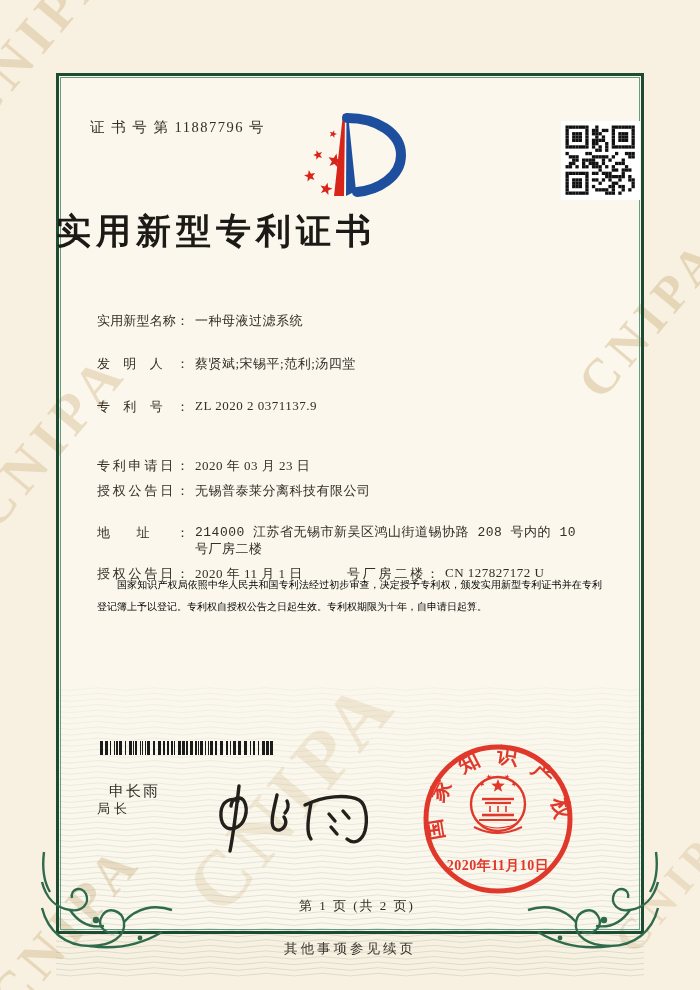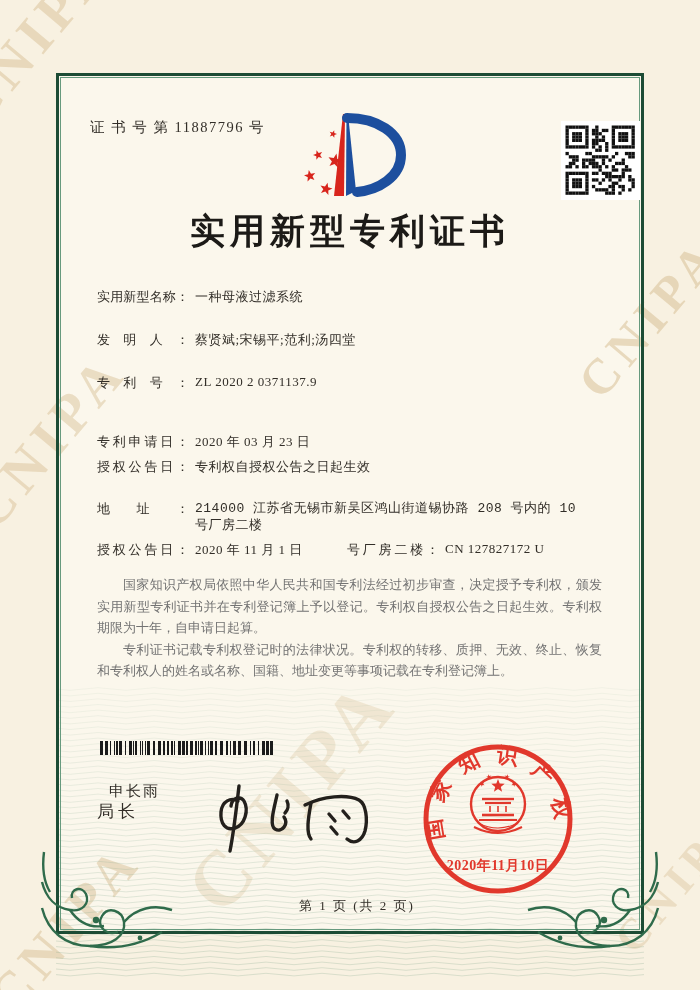--- a/index.html
+++ b/index.html
@@ -14,37 +14,37 @@
   .frame-border{position:absolute;left:56px;top:73px;width:582px;height:855px;z-index:2;
       border:3px solid #1d4c35;pointer-events:none;}
   .frame-border:before{content:"";position:absolute;left:1px;top:1px;right:1px;bottom:1px;
       border:1px solid #679a7e;}
   #waves{position:absolute;left:56px;top:686px;z-index:1;pointer-events:none;}
   .content{position:absolute;left:0;top:0;width:700px;height:900px;z-index:3;}
   
   .cert-no{position:absolute;left:90px;top:118px;font-size:14.5px;letter-spacing:1.5px;}
   #logo{position:absolute;left:293px;top:104px;}
   #qr{position:absolute;left:561px;top:121px;}
-  .title{position:absolute;left:56px;top:208px;width:588px;text-align:center;
+  .title{position:absolute;left:56px;top:208px;width:588px;
          font-size:35px;font-weight:bold;letter-spacing:5px;color:#1c1a17;}
   
   .fields{position:absolute;left:97px;top:0;width:505px;font-size:13px;}
-  .frow{position:absolute;left:0;white-space:nowrap;}
+  .frow{position:absolute;left:0;white-space:nowrap;margin-top:24px;}
   .flabel{display:inline-block;width:92px;text-align:justify;text-align-last:justify;
           vertical-align:top;white-space:normal;}
   .fvalue{display:inline-block;margin-left:6px;vertical-align:top;letter-spacing:0.5px;}
   .fvalue.wrap{white-space:normal;width:392px;line-height:1.32;font-family:Liberation Mono, monospace;}
   .frow .pair2{position:absolute;left:250px;top:0;}
   
-  .paras{position:absolute;left:97px;top:574px;width:505px;font-size:13px;line-height:21.5px;
-         text-align:justify;color:#737373;}
+  .paras{position:absolute;left:97px;top:574px;width:505px;font-size:10px;line-height:21.5px;
+         text-align:justify;color:#000000;}
   .paras p{margin:0;text-indent:2em;}
   
   #barcode{position:absolute;left:100px;top:741px;}
-  .sig-title{position:absolute;left:97px;top:800px;font-size:17px;letter-spacing:4px;}
+  .sig-title{position:absolute;left:97px;top:800px;font-size:13px;letter-spacing:4px;}
   .sig-name{position:absolute;left:97px;top:782px;font-size:15px;letter-spacing:2px;margin-left:12px;}
   #signature{position:absolute;left:205px;top:781px;}
   #seal{position:absolute;left:420px;top:740px;opacity:.93;}
   .page-info{position:absolute;left:56px;top:897px;width:588px;text-align:center;
              font-size:13px;letter-spacing:2px;margin-left:7px;}
   .note{position:absolute;left:0;top:940px;width:700px;text-align:center;
         font-size:13.5px;letter-spacing:3px;color:#3a352e;}
   .flourish{position:absolute;z-index:4;pointer-events:none;}
 </style>
 </head>
@@ -366,36 +366,35 @@
       <div class="frow" style="top:331px">
         <span class="flabel">发明人：</span><span class="fvalue">蔡贤斌;宋锡平;范利;汤四堂</span>
       </div>
       <div class="frow" style="top:374px">
         <span class="flabel">专利号：</span><span class="fvalue">ZL 2020 2 0371137.9</span>
       </div>
       <div class="frow" style="top:433px">
         <span class="flabel">专利申请日：</span><span class="fvalue">2020 年 03 月 23 日</span>
       </div>
       <div class="frow" style="top:458px">
-        <span class="flabel">授权公告日：</span><span class="fvalue">专利权自授权公告之日起生效</span>
+        <span class="flabel">授权公告日：</span><span class="fvalue">无锡普泰莱分离科技有限公司</span>
       </div>
       <div class="frow" style="top:500px">
         <span class="flabel">地址：</span><span class="fvalue wrap">214000 江苏省无锡市新吴区鸿山街道锡协路 208 号内的 10 号厂房二楼</span>
       </div>
       <div class="frow" style="top:541px">
         <span class="flabel">授权公告日：</span><span class="fvalue">2020 年 11 月 1 日</span>
         <span class="pair2">
           <span class="flabel">号厂房二楼：</span><span class="fvalue">CN 127827172 U</span>
         </span>
       </div>
     </div>
 
     <div class="paras">
       <p>国家知识产权局依照中华人民共和国专利法经过初步审查，决定授予专利权，颁发实用新型专利证书并在专利登记簿上予以登记。专利权自授权公告之日起生效。专利权期限为十年，自申请日起算。</p>
-      <p>专利证书记载专利权登记时的法律状况。专利权的转移、质押、无效、终止、恢复和专利权人的姓名或名称、国籍、地址变更等事项记载在专利登记簿上。</p>
     </div>
 
     <svg id="barcode" width="178" height="14">
         <rect x="0" y="0" width="3" height="14" fill="#1b1b1b"></rect>
         <rect x="5" y="0" width="3" height="14" fill="#1b1b1b"></rect>
         <rect x="10" y="0" width="1" height="14" fill="#1b1b1b"></rect>
         <rect x="14" y="0" width="1" height="14" fill="#1b1b1b"></rect>
         <rect x="16" y="0" width="2" height="14" fill="#1b1b1b"></rect>
         <rect x="19" y="0" width="3" height="14" fill="#1b1b1b"></rect>
         <rect x="25" y="0" width="1" height="14" fill="#1b1b1b"></rect>
@@ -474,20 +473,21 @@
       <polygon points="78.0,39.0 79.7,43.6 84.7,43.8 80.8,46.9 82.1,51.7 78.0,48.9 73.9,51.7 75.2,46.9 71.3,43.8 76.3,43.6" stroke="none"></polygon>
           <polygon points="60.7,41.5 62.2,42.8 63.9,42.0 63.2,43.8 64.5,45.2 62.6,45.0 61.6,46.8 61.2,44.9 59.2,44.5 60.9,43.5" stroke="none"></polygon>
           <polygon points="68.3,34.3 69.4,35.9 71.4,35.5 70.2,37.1 71.2,38.8 69.3,38.1 68.0,39.6 68.0,37.6 66.2,36.8 68.1,36.2" stroke="none"></polygon>
           <polygon points="87.7,34.3 87.9,36.2 89.8,36.8 88.0,37.6 88.0,39.6 86.7,38.1 84.8,38.8 85.8,37.1 84.6,35.5 86.6,35.9" stroke="none"></polygon>
           <polygon points="95.3,41.5 95.1,43.5 96.8,44.5 94.8,44.9 94.4,46.8 93.4,45.0 91.5,45.2 92.8,43.8 92.1,42.0 93.8,42.8" stroke="none"></polygon>
         </g>
       <text x="78" y="130" text-anchor="middle" font-size="14" font-weight="bold" fill="#e02a1e" letter-spacing="0.5" font-family="Liberation Serif, DejaVu Serif, serif">2020年11月10日</text>
     </svg>
 
     <div class="page-info">第 1 页 (共 2 页)</div>
+    <div class="note">其他事项参见续页</div>
   </div>
 
   <svg class="flourish" style="left:36px;top:842px" width="152" height="112" viewBox="0 0 152 112">
     <g fill="none" stroke="#2f6b4b" stroke-width="2.4">
       <path d="M6,66 C12,90 30,104 54,104 C76,104 90,94 88,80 C86,68 72,64 66,74 C60,84 70,94 82,90"></path>
       <path d="M54,104 C82,108 106,102 126,90"></path>
       <path d="M88,80 C100,66 118,62 136,68"></path>
       <path d="M6,40 C10,56 20,66 34,68 C46,70 54,62 50,52 C46,44 34,46 36,56"></path>
       <path d="M34,68 C42,80 54,86 68,84"></path>
       <path d="M8,10 C6,26 8,40 14,50"></path>

